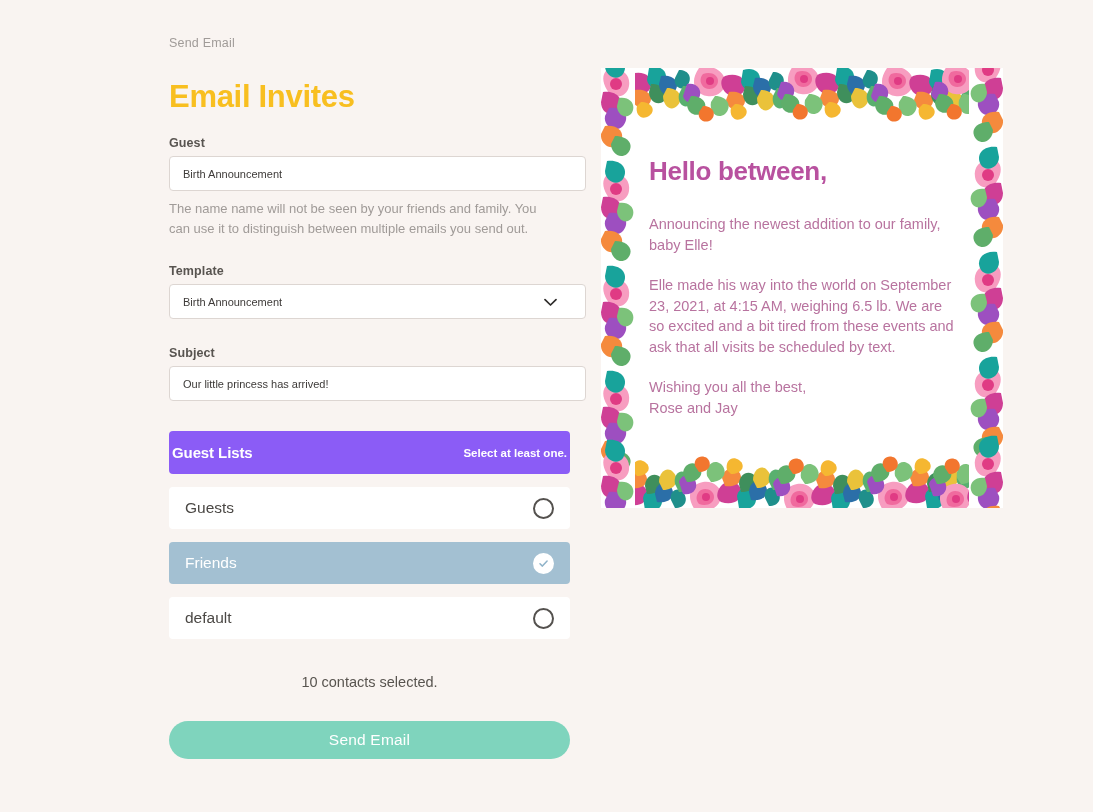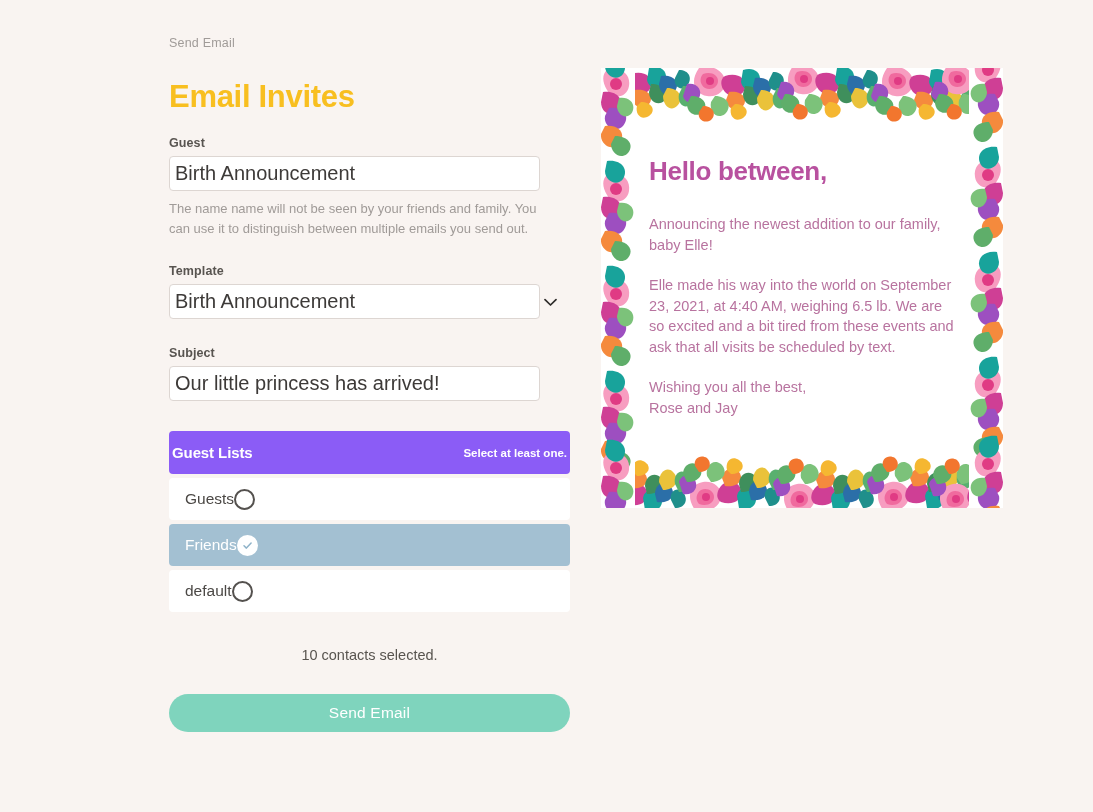--- a/index.html
+++ b/index.html
@@ -49,28 +49,28 @@
     font-size: 12.5px;
     font-weight: bold;
     color: #585450;
     letter-spacing: .1px;
     margin-bottom: 6px;
   }
 
   .text-input,
   .select-input {
     display: block;
-    width: 371px;
+    width: 417px;
     height: 35px;
     background: #ffffff;
     border: 1px solid #ddd6d2;
     border-radius: 4px;
-    padding: 0 5px;
+    padding: 0 13px;
     font-family: "Liberation Sans", sans-serif;
-    font-size: 20px;
+    font-size: 11px;
     color: #3d3a38;
     line-height: 33px;
     outline: none;
   }
 
   .select-wrap { position: relative; width: 401px; }
 
   .select-wrap .chevron {
     position: absolute;
     right: 13px;
@@ -115,25 +115,25 @@
 
   .guest-header-hint {
     font-size: 11.5px;
     font-weight: bold;
     color: #ffffff;
   }
 
   .guest-row {
     width: 401px;
     height: 42px;
-    margin-top: 4px;
+    margin-top: 13px;
     border-radius: 4px;
     display: flex;
     align-items: center;
-    justify-content: flex-start;
+    justify-content: space-between;
     padding: 9px 16px;
     background: #ffffff;
   }
 
   .guest-row.selected { background: #a3c0d2; }
 
   .guest-row-label {
     font-size: 15.5px;
     color: #4b4845;
   }
@@ -356,20 +356,20 @@
       <use href="#vcluster" x="0" y="-18"></use>
       <use href="#vcluster" x="0" y="87"></use>
       <use href="#vcluster" x="0" y="192"></use>
       <use href="#vcluster" x="0" y="297"></use>
       <use href="#vcluster" x="0" y="376"></use>
     </svg>
 
     <div class="preview-body">
       <div class="preview-heading">Hello between,</div>
       <p class="preview-para">Announcing the newest addition to our family, baby Elle!</p>
-      <p class="preview-para">Elle made his way into the world on September 23, 2021, at 4:40 AM, weighing 6.5 lb. We are so excited and a bit tired from these events and ask that all visits be scheduled by text.</p>
+      <p class="preview-para">Elle made his way into the world on September 23, 2021, at 4:15 AM, weighing 6.5 lb. We are so excited and a bit tired from these events and ask that all visits be scheduled by text.</p>
       <p class="preview-para" style="white-space: pre-line;">Wishing you all the best,
 Rose and Jay</p>
     </div>
 
   </div>
 
 </div>
 
 </body></html>

